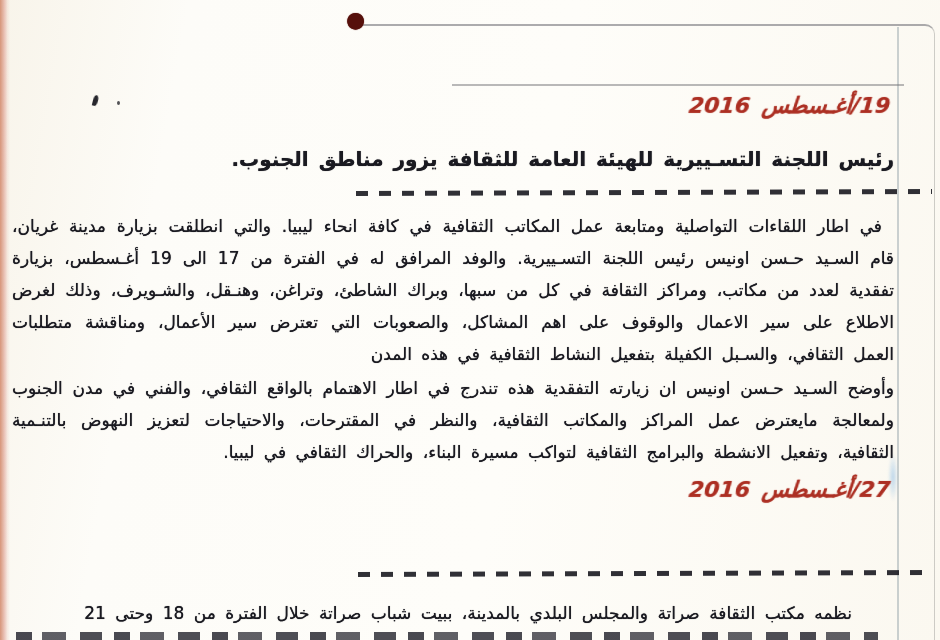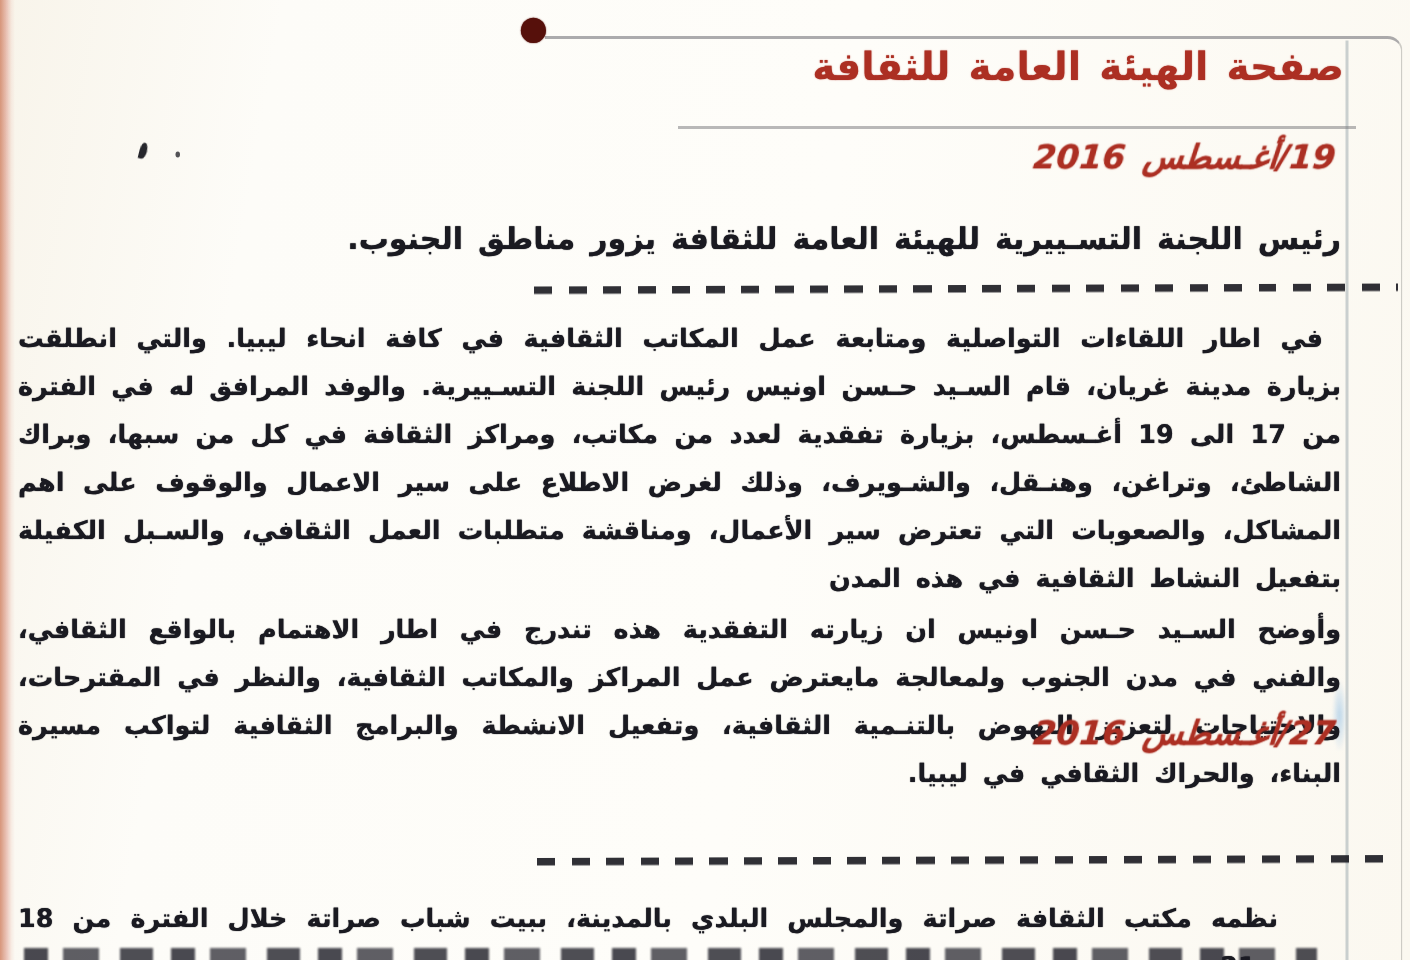--- a/index.html
+++ b/index.html
@@ -84,21 +84,21 @@
     font-size:20px;font-weight:bold;word-spacing:3px;text-align:right;
   }
   .dashed{
     position:absolute;height:5px;
     background:repeating-linear-gradient(90deg,
       var(--ink-black,#1a1a21) 0 12px, transparent 12px 23px);
     opacity:.9;filter:blur(.45px);transform:rotate(-.2deg);
   }
   .body-block{
     position:absolute;left:12px;right:46px;
-    font-size:17px;font-weight:700;line-height:32px;
+    font-size:17px;font-weight:400;line-height:32px;
     text-align:justify;word-spacing:4px;
   }
   .body-block p{margin:0 0 2px 0;}
   .body-block p.indent-sm{text-indent:12px;}
   .body-block p.indent-lg{text-indent:42px;}
   .cutoff-line{
     position:absolute;top:632px;left:16px;right:62px;height:10px;
     background:repeating-linear-gradient(90deg,
       rgba(28,28,38,.8) 0 16px, transparent 16px 26px,
       rgba(28,28,38,.7) 26px 50px, transparent 50px 64px,
@@ -113,21 +113,20 @@
 
   <div class="edge-stripe"></div>
   <div class="frame"></div>
   <div class="fold-line"></div>
   <div class="scan-smudge"></div>
   <div class="ink-speck"></div>
   <div class="ink-speck2"></div>
 
   <span class="bullet">●</span>
 
-  <div class="header-title red-ink">صفحة الهيئة العامة للثقافة</div>
   <div class="header-divider"></div>
 
   <div class="entry-date red-ink" style="top:93px">19/أغـسطس 2016</div>
 
   <div class="entry-headline ink" style="top:147px">رئيس اللجنة التسـييرية للهيئة العامة للثقافة يزور مناطق الجنوب.</div>
 
   <div class="dashed" style="top:190px;left:356px;right:8px"></div>
 
   <div class="body-block ink" style="top:210px">
     <p class="indent-sm">في اطار اللقاءات التواصلية ومتابعة عمل المكاتب الثقافية في كافة انحاء ليبيا. والتي انطلقت بزيارة مدينة غريان، قام السـيد حـسن اونيس رئيس اللجنة التسـييرية. والوفد المرافق له في الفترة من 17 الى 19 أغـسطس، بزيارة تفقدية لعدد من مكاتب، ومراكز الثقافة في كل من سبها، وبراك الشاطئ، وتراغن، وهنـقل، والشـويرف، وذلك لغرض الاطلاع على سير الاعمال والوقوف على اهم المشاكل، والصعوبات التي تعترض سير الأعمال، ومناقشة متطلبات العمل الثقافي، والسـبل الكفيلة بتفعيل النشاط الثقافية في هذه المدن</p>

